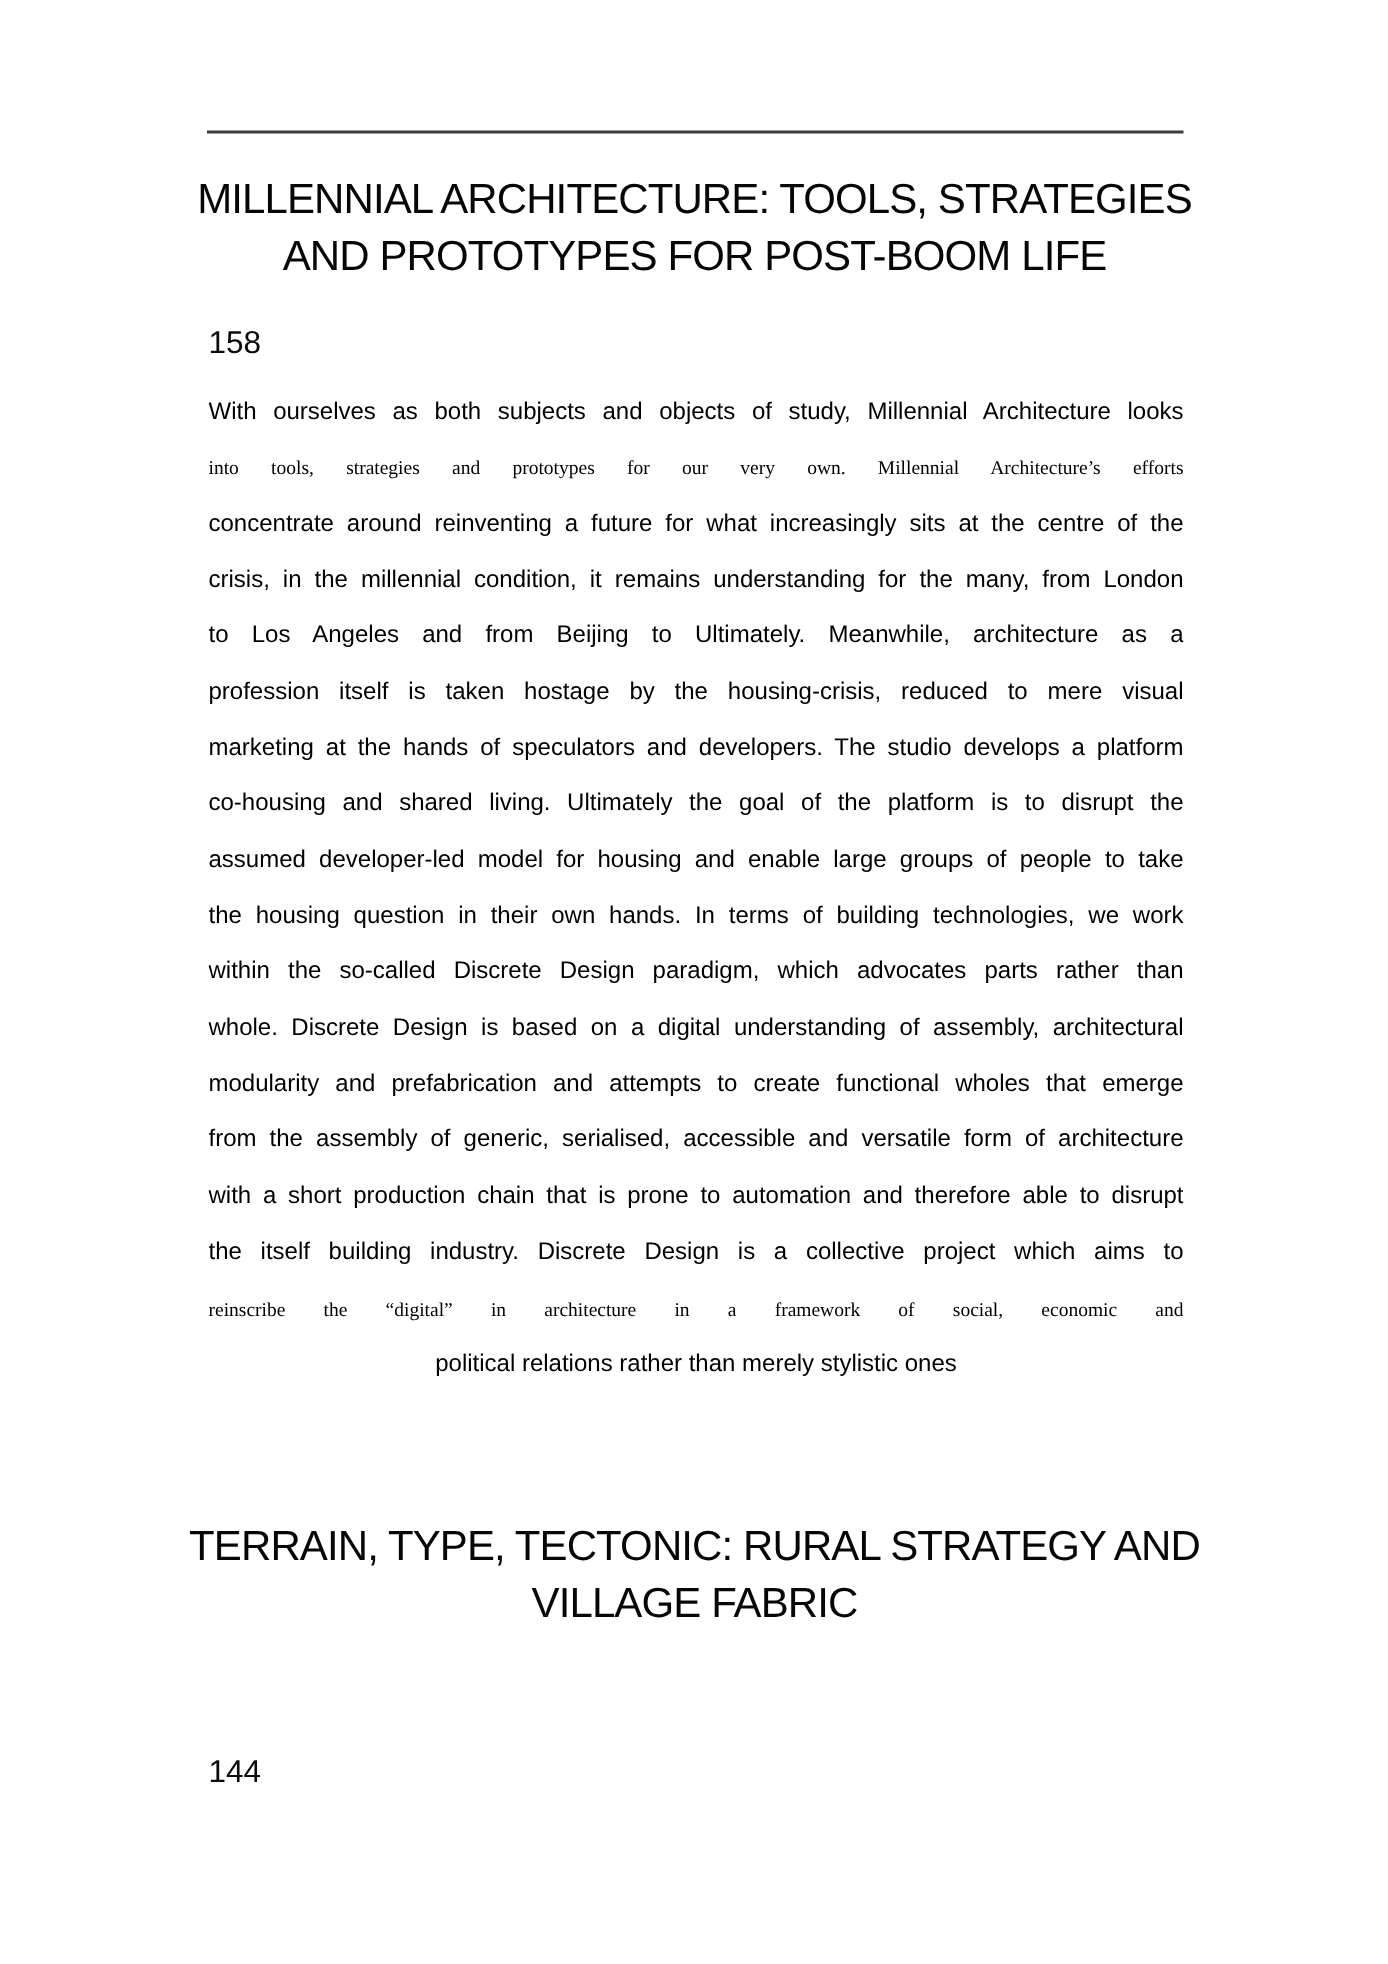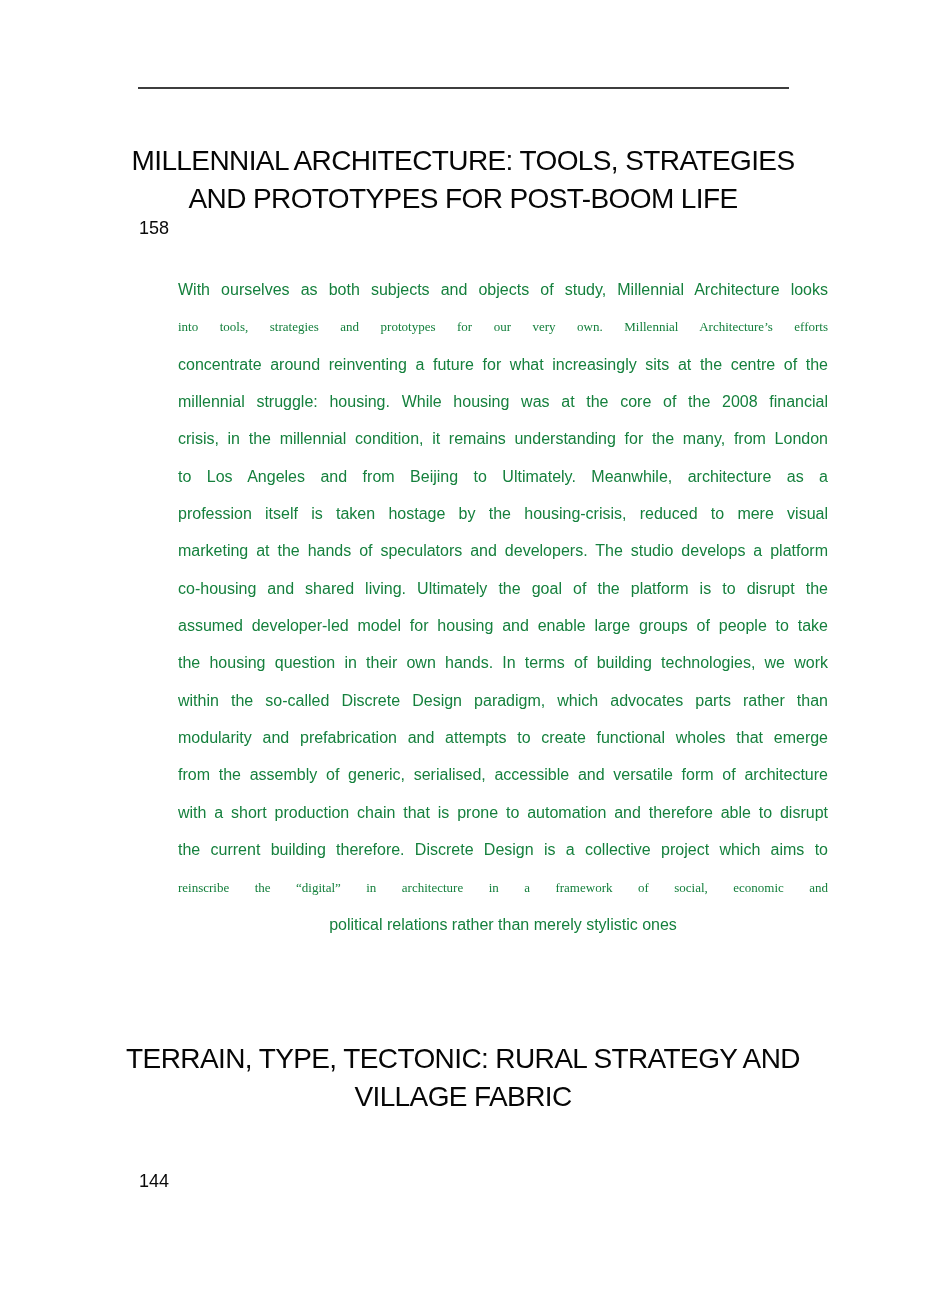--- a/index.html
+++ b/index.html
@@ -28,41 +28,39 @@
     position: absolute;
     left: 110px;
     width: 706px;
     text-align: center;
     font-family: "Liberation Sans", sans-serif;
     font-size: 28px;
     line-height: 38px;
     font-weight: 500;
     letter-spacing: -0.6px;
     color: #060606;
-    margin-top: 28px;
   }
   .heading-1 { top: 114px; }
   .heading-2 { top: 1012px; }
   .page-number {
     position: absolute;
     left: 139px;
-    font-size: 18px;
+    font-size: 21px;
     line-height: 21px;
     color: #0a0a0a;
   }
   .page-number-1 { top: 218px; }
   .page-number-2 { top: 1171px; }
   .body-paragraph {
     position: absolute;
     left: 139px;
-    top: 271px;
+    top: 256px;
     width: 650px;
     font-size: 16px;
-    color: #15803d;
-    margin-left: 39px;
+    color: #000000;
   }
   .body-line {
     height: 37.35px;
     line-height: 37.35px;
     white-space: normal;
     overflow: hidden;
     text-align: center;
   }
   .body-line.justified {
     text-align: justify;
@@ -84,33 +82,33 @@
     <div>MILLENNIAL ARCHITECTURE: TOOLS, STRATEGIES</div>
     <div>AND PROTOTYPES FOR POST-BOOM LIFE</div>
   </div>
 
   <div class="page-number page-number-1">158</div>
 
   <div class="body-paragraph">
       <div class="body-line justified">With ourselves as both subjects and objects of study, Millennial Architecture looks</div>
       <div class="body-line serif justified">into tools, strategies and prototypes for our very own. Millennial Architecture’s efforts</div>
       <div class="body-line justified">concentrate around reinventing a future for what increasingly sits at the centre of the</div>
-      <div class="body-line justified">millennial struggle: housing. While housing was at the core of the 2008 financial</div>
       <div class="body-line justified">crisis, in the millennial condition, it remains understanding for the many, from London</div>
       <div class="body-line justified">to Los Angeles and from Beijing to Ultimately. Meanwhile, architecture as a</div>
       <div class="body-line justified">profession itself is taken hostage by the housing-crisis, reduced to mere visual</div>
       <div class="body-line justified">marketing at the hands of speculators and developers. The studio develops a platform</div>
       <div class="body-line justified">co-housing and shared living. Ultimately the goal of the platform is to disrupt the</div>
       <div class="body-line justified">assumed developer-led model for housing and enable large groups of people to take</div>
       <div class="body-line justified">the housing question in their own hands. In terms of building technologies, we work</div>
       <div class="body-line justified">within the so-called Discrete Design paradigm, which advocates parts rather than</div>
+      <div class="body-line justified">whole. Discrete Design is based on a digital understanding of assembly, architectural</div>
       <div class="body-line justified">modularity and prefabrication and attempts to create functional wholes that emerge</div>
       <div class="body-line justified">from the assembly of generic, serialised, accessible and versatile form of architecture</div>
       <div class="body-line justified">with a short production chain that is prone to automation and therefore able to disrupt</div>
-      <div class="body-line justified">the current building therefore. Discrete Design is a collective project which aims to</div>
+      <div class="body-line justified">the itself building industry. Discrete Design is a collective project which aims to</div>
       <div class="body-line serif justified">reinscribe the “digital” in architecture in a framework of social, economic and</div>
       <div class="body-line">political relations rather than merely stylistic ones</div>
     </div>
 
   <div class="doc-heading heading-2">
     <div>TERRAIN, TYPE, TECTONIC: RURAL STRATEGY AND</div>
     <div>VILLAGE FABRIC</div>
   </div>
 
   <div class="page-number page-number-2">144</div>

